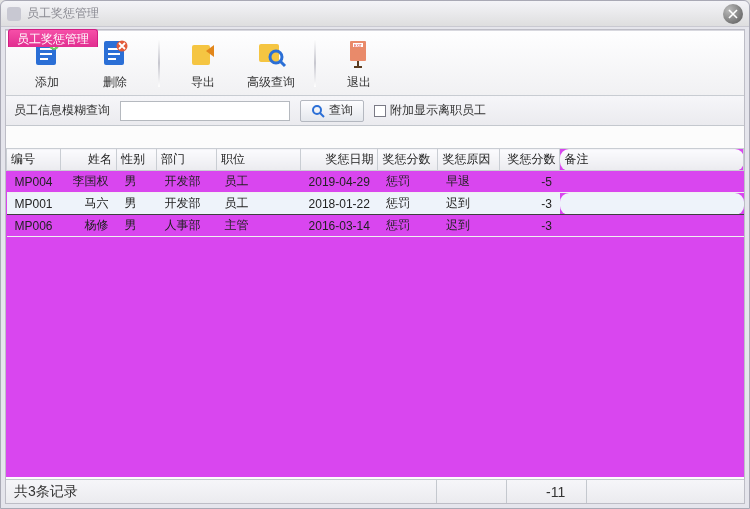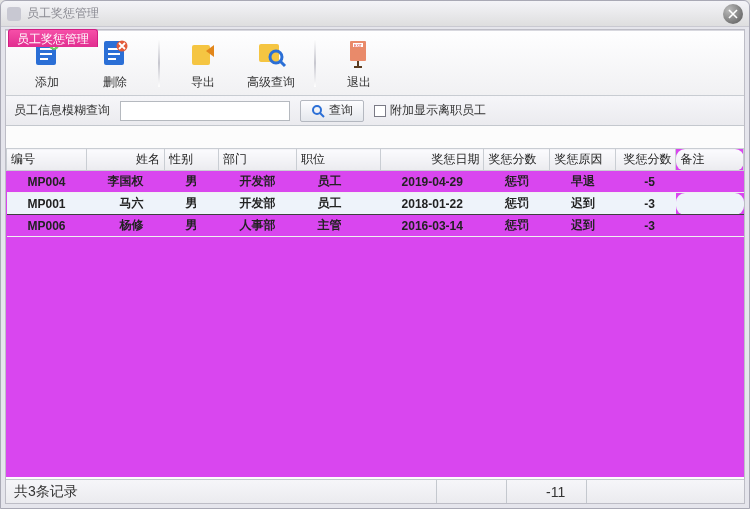--- a/index.html
+++ b/index.html
@@ -35,21 +35,21 @@
                                 font-size:12px; padding:0 4px; }
   .qbtn { display:flex; align-items:center; gap:4px; height:22px; padding:0 10px;
           border:1px solid #b4b8c0; background:linear-gradient(#fdfdff,#e4e7ec); border-radius:2px; font-size:12px; color:#333; }
   .chk { display:flex; align-items:center; gap:4px; }
   .chk .box { width:12px; height:12px; border:1px solid #7a7a85; background:#fff; }
 
   .grid { position:absolute; left:0; right:0; top:118px; bottom:26px; overflow:hidden; background:#d946ef; }
   table { border-collapse:collapse; width:100%; font-size:12px; color:#222; }
   thead th { background:linear-gradient(#fbfbfe,#ebebef); border:1px solid #c9cdd3; font-weight:400;
              padding:2px 4px; text-align:center; height:20px; white-space:nowrap; }
-  tbody td { border-bottom:1px solid #f0f0f0; padding:2px 21px; height:18px; white-space:nowrap;font-weight:bold; }
+  tbody td { border-bottom:1px solid #f0f0f0; padding:2px 8px; height:18px; white-space:nowrap; }
   tbody tr.selected td { background:#eef3fa; border-top:1px solid #3f3f3f; border-bottom:1px solid #3f3f3f; }
   .c-id{width:48px;text-align:left;} .c-name{width:56px;text-align:right;}
   .c-sex{width:40px;text-align:left;} .c-dept{width:60px;text-align:left;}
   .c-pos{width:84px;text-align:left;} .c-date{width:76px;text-align:right;}
   .c-type{width:60px;text-align:left;} .c-reason{width:62px;text-align:left;}
   .c-score{width:60px;text-align:right;} .c-note{text-align:left;border-radius:9px;}
 
   .statusbar { position:absolute; left:0; right:0; bottom:0; height:24px;
                border-top:1px solid #c4c8ce; background:linear-gradient(#f6f6f9,#ebebef);
                display:flex; align-items:center; font-size:14px; color:#333; padding:0 8px; }

